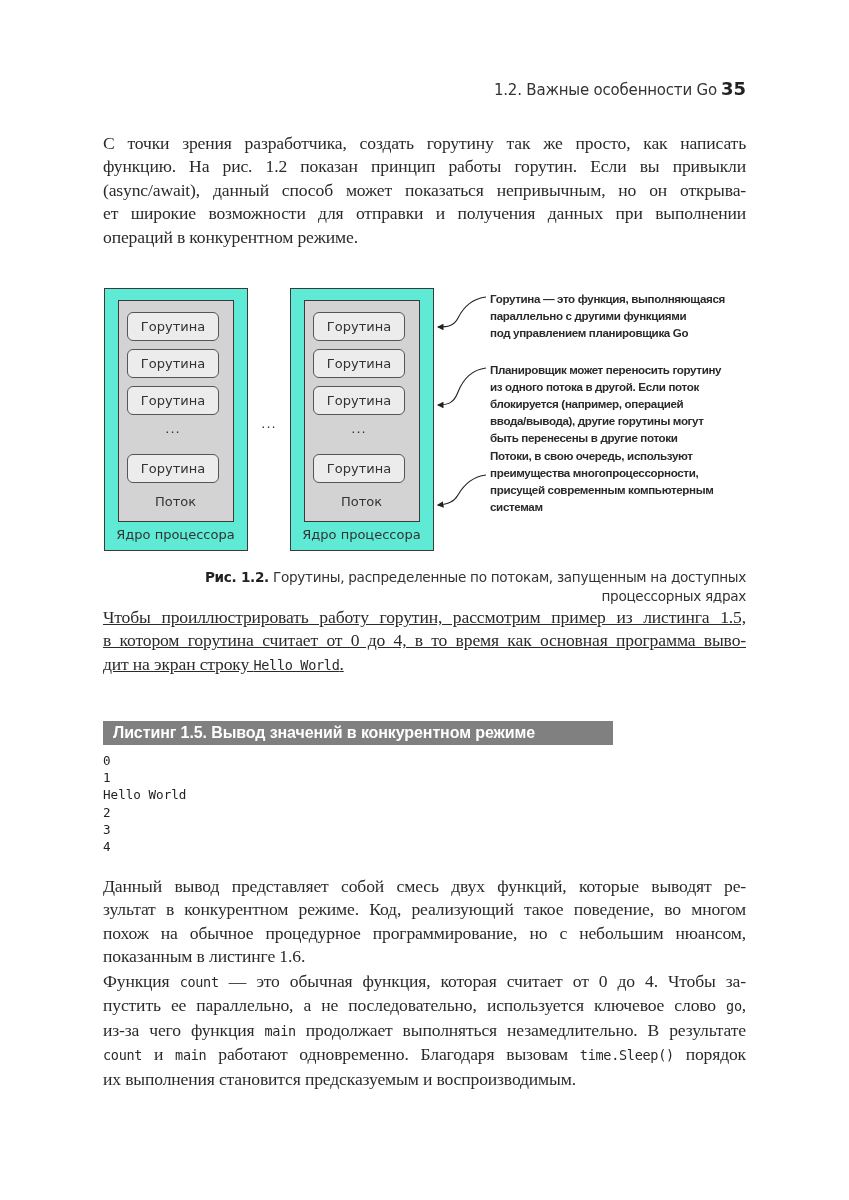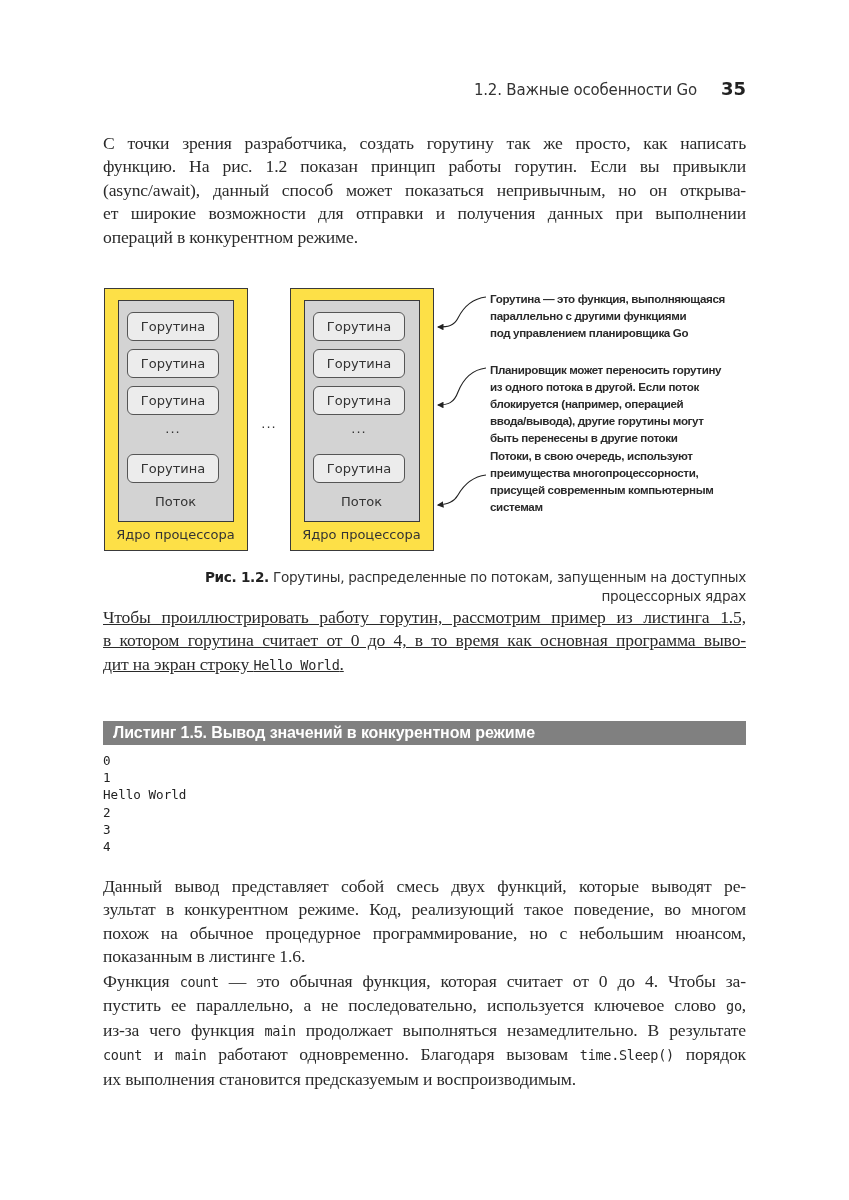--- a/index.html
+++ b/index.html
@@ -1,35 +1,35 @@
 <!DOCTYPE html>
 <html><head>
 <meta charset="utf-8">
 <style>
   html, body { margin: 0; padding: 0; background: #ffffff; }
   body { width: 849px; height: 1200px; position: relative; overflow: hidden; color: #2a2a2a; }
-  .running-head { position: absolute; top: 78px; left: 440px; width: 306px; height: 24px; display: flex; justify-content: flex-end; align-items: baseline; gap: 24px; font-family: "DejaVu Sans", sans-serif; }
+  .running-head { position: absolute; top: 78px; left: 440px; width: 306px; height: 24px; display: flex; justify-content: flex-end; align-items: baseline; gap: 4px; font-family: "DejaVu Sans", sans-serif; }
   .rh-title { font-size: 15px; color: #333; letter-spacing: -0.2px; }
   .rh-page { font-size: 18px; font-weight: bold; color: #222; }
   .para { position: absolute; left: 103px; width: 643px; font-family: "Liberation Serif", serif; font-size: 17.6px; line-height: 23.4px; text-align: justify; color: #2a2a2a; letter-spacing: -0.15px; }
   .para .ln { display: block; text-align: justify; text-align-last: justify; white-space: nowrap; }
   .para .ln.last { text-align-last: left; }
   .mono { font-family: "DejaVu Sans Mono", monospace; font-size: 13.5px; letter-spacing: -0.3px; }
   
-  .core { position: absolute; background: #fde047; border: 1.5px solid #3a3a3a; box-sizing: border-box; }
+  .core { position: absolute; background: #5eead4; border: 1.5px solid #3a3a3a; box-sizing: border-box; }
   .thread { position: absolute; background: #d3d3d3; border: 1.5px solid #3a3a3a; box-sizing: border-box; }
   .gor { position: absolute; background: #ececec; border: 1.5px solid #555; border-radius: 6px; box-sizing: border-box; font-family: "DejaVu Sans", sans-serif; font-size: 13px; color: #333; display: flex; align-items: center; justify-content: center; }
   .dlabel { position: absolute; font-family: "DejaVu Sans", sans-serif; font-size: 13px; color: #333; text-align: center; }
   .ellipsis { position: absolute; font-family: "DejaVu Sans", sans-serif; font-size: 13px; color: #333; text-align: center; letter-spacing: 1px; }
   .annot { position: absolute; left: 490px; width: 262px; font-family: "Liberation Sans", sans-serif; font-weight: bold; font-size: 11.6px; line-height: 17px; color: #2a2a2a; letter-spacing: -0.35px; }
   .annot .ln { display: block; white-space: nowrap; }
   .caption { position: absolute; left: 103px; top: 568px; width: 643px; font-family: "DejaVu Sans", sans-serif; font-size: 13.6px; line-height: 19px; color: #333; letter-spacing: -0.3px; }
   .caption .ln { display: block; white-space: nowrap; text-align: right; }
   .caption b { color: #222; }
-  .listing-head { position: absolute; left: 103px; top: 721px; width: 643px; height: 24px; background: #808080; color: #fff; font-family: "Liberation Sans", sans-serif; font-weight: bold; font-size: 16px; line-height: 24px; padding-left: 10px; box-sizing: border-box; letter-spacing: -0.1px; }
+  .listing-head { position: absolute; left: 103px; top: 721px; width: 510px; height: 24px; background: #808080; color: #fff; font-family: "Liberation Sans", sans-serif; font-weight: bold; font-size: 16px; line-height: 24px; padding-left: 10px; box-sizing: border-box; letter-spacing: -0.1px; }
   .listing-body { position: absolute; left: 103px; top: 752px; font-family: "DejaVu Sans Mono", monospace; font-size: 12.6px; line-height: 17.2px; color: #222; }
   .listing-body .ln { display: block; white-space: pre; }
   svg.arrows { position: absolute; left: 0; top: 0; }
 </style>
 </head>
 <body>
 
 <div class="running-head">
   <span class="rh-title">1.2. Важные особенности Go</span>
   <span class="rh-page">35</span>

